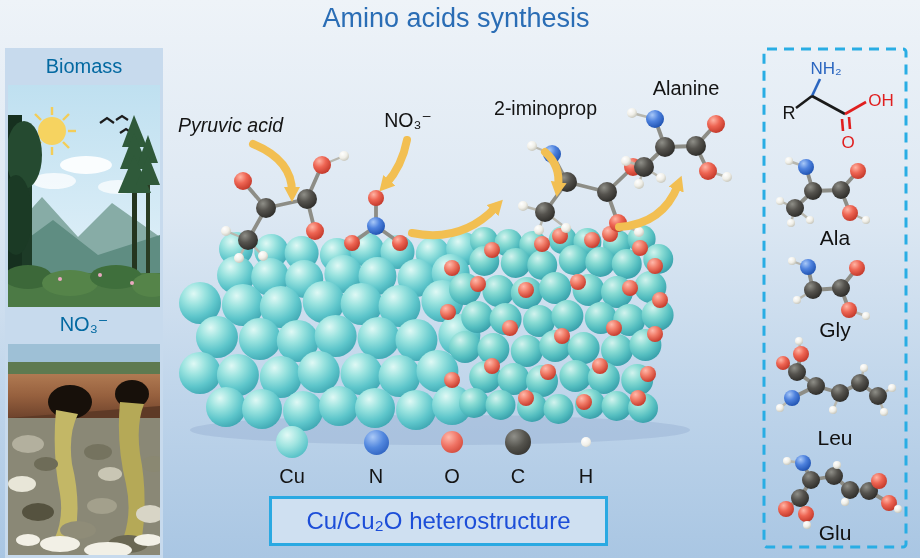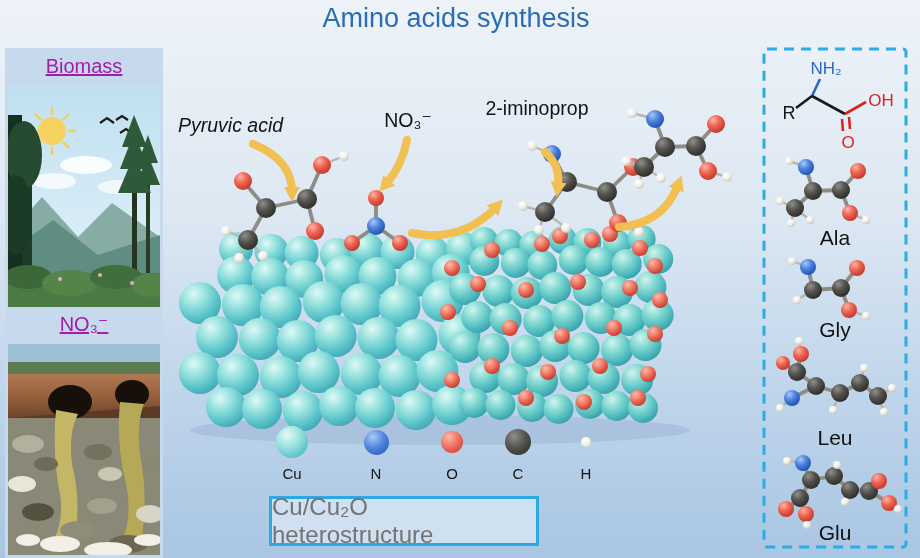--- a/index.html
+++ b/index.html
@@ -3,50 +3,50 @@
 <meta charset="utf-8">
 <style>
   html,body{margin:0;padding:0;background:#fff;}
   .stage{position:relative;width:920px;height:558px;overflow:hidden;
     background:linear-gradient(180deg,#eef3f8 0%,#dde8f3 38%,#bed4ea 72%,#a9c6e3 100%);
     font-family:"Liberation Sans","DejaVu Sans",sans-serif;color:#141414;padding-left:48px;}
   .layer{position:absolute;left:0;top:0;width:920px;height:558px;pointer-events:none;}
   .title{position:absolute;top:3px;left:0;width:912px;text-align:center;font-size:27px;color:#2a6db5;}
   
   .left-panel{position:absolute;left:5px;top:48px;width:158px;height:510px;background:#c7daed;}
-  .panel-label{position:absolute;left:0;width:100%;text-align:center;font-size:20px;color:#a21caf;text-decoration:underline;}
+  .panel-label{position:absolute;left:0;width:100%;text-align:center;font-size:20px;color:#0369a1;}
   .biomass-label{top:7px;}
   .left-nitrate-label{top:264px;}
   .forest-svg{position:absolute;left:3px;top:37px;width:152px;height:222px;}
   .pipe-svg{position:absolute;left:3px;top:296px;width:152px;height:211px;}
   
   .lab{position:absolute;color:#141414;font-size:19.5px;}
   #lab-pyruvic{left:178px;top:114px;width:132px;text-align:left;font-style:italic;}
   #lab-no3{left:372px;top:109px;width:72px;text-align:center;}
-  #lab-inter{left:477px;top:96px;width:120px;line-height:25px;text-align:center;}
+  #lab-inter{left:477px;top:96px;width:120px;line-height:25px;text-align:right;}
   #lab-alanine{left:640px;top:77px;width:92px;text-align:center;font-size:20px;}
   
   .legend-item{position:absolute;top:425px;width:64px;height:64px;}
-  .legend-item .lbl{position:absolute;top:40px;left:0;width:100%;text-align:center;font-size:15px;color:#141414;}
+  .legend-item .lbl{position:absolute;top:40px;left:0;width:100%;text-align:center;font-size:20px;color:#141414;}
   .legend-item .ball{position:absolute;border-radius:50%;left:50%;}
   .li-cu{left:260px}.li-n{left:344px}.li-o{left:420px}.li-c{left:486px}.li-h{left:554px}
   .ball-cu{width:32px;height:32px;margin-left:-16px;top:1px;
     background:radial-gradient(circle at 35% 28%,#e2faf6 0%,#9fe4e0 38%,#5fc6cb 72%,#3da6b2 100%);}
   .ball-n{width:25px;height:25px;margin-left:-12px;top:5px;
     background:radial-gradient(circle at 35% 28%,#aac9f7 0%,#5187de 45%,#1d50b0 100%);}
   .ball-o{width:22px;height:22px;margin-left:-11px;top:6px;
     background:radial-gradient(circle at 35% 28%,#ffb9ab 0%,#ef7263 45%,#c33527 100%);}
   .ball-c{width:26px;height:26px;margin-left:-13px;top:4px;
     background:radial-gradient(circle at 35% 28%,#90908a 0%,#54534d 45%,#272623 100%);}
   .ball-h{width:10px;height:10px;margin-left:-5px;top:12px;
     background:radial-gradient(circle at 35% 28%,#ffffff 0%,#f1f0e9 55%,#c6c5ba 100%);}
   
-  .hetero-box{position:absolute;left:269px;top:496px;width:270px;height:50px;box-sizing:border-box;
+  .hetero-box{position:absolute;left:269px;top:496px;width:339px;height:50px;box-sizing:border-box;
     border:3px solid #2aa9e2;background:#cfe0f1;display:flex;align-items:center;justify-content:center;
-    font-size:24px;color:#737373;}
+    font-size:24px;color:#1d4ed8;}
   
   .right-panel{position:absolute;left:762px;top:47px;width:146px;height:502px;}
   .panel-border-svg{position:absolute;left:0;top:0;width:146px;height:502px;}
   .aa-label{position:absolute;left:0;width:100%;text-align:center;font-size:21px;color:#111;}
   #aa-ala{top:179px;} #aa-gly{top:271px;} #aa-leu{top:379px;} #aa-glu{top:474px;}
 </style>
 </head>
 <body>
 
 <div class="stage">
@@ -512,20 +512,21 @@
       <path d="M545,152 Q561,166 558,187" marker-end="url(#ah)"></path>
       <path d="M619,227 Q663,224 678,185" marker-end="url(#ah)"></path>
     </g>
   </svg>
 
   <div class="lab" id="lab-pyruvic">Pyruvic acid</div>
   <div class="lab" id="lab-no3">NO₃⁻</div>
   <div class="lab" id="lab-inter">
     <div>2-iminoprop</div>
   </div>
+  <div class="lab" id="lab-alanine">Alanine</div>
 
   <div>
     <div class="legend-item li-cu">
       <div class="ball ball-cu"></div>
       <div class="lbl">Cu</div>
     </div>
     <div class="legend-item li-n">
       <div class="ball ball-n"></div>
       <div class="lbl">N</div>
     </div>

